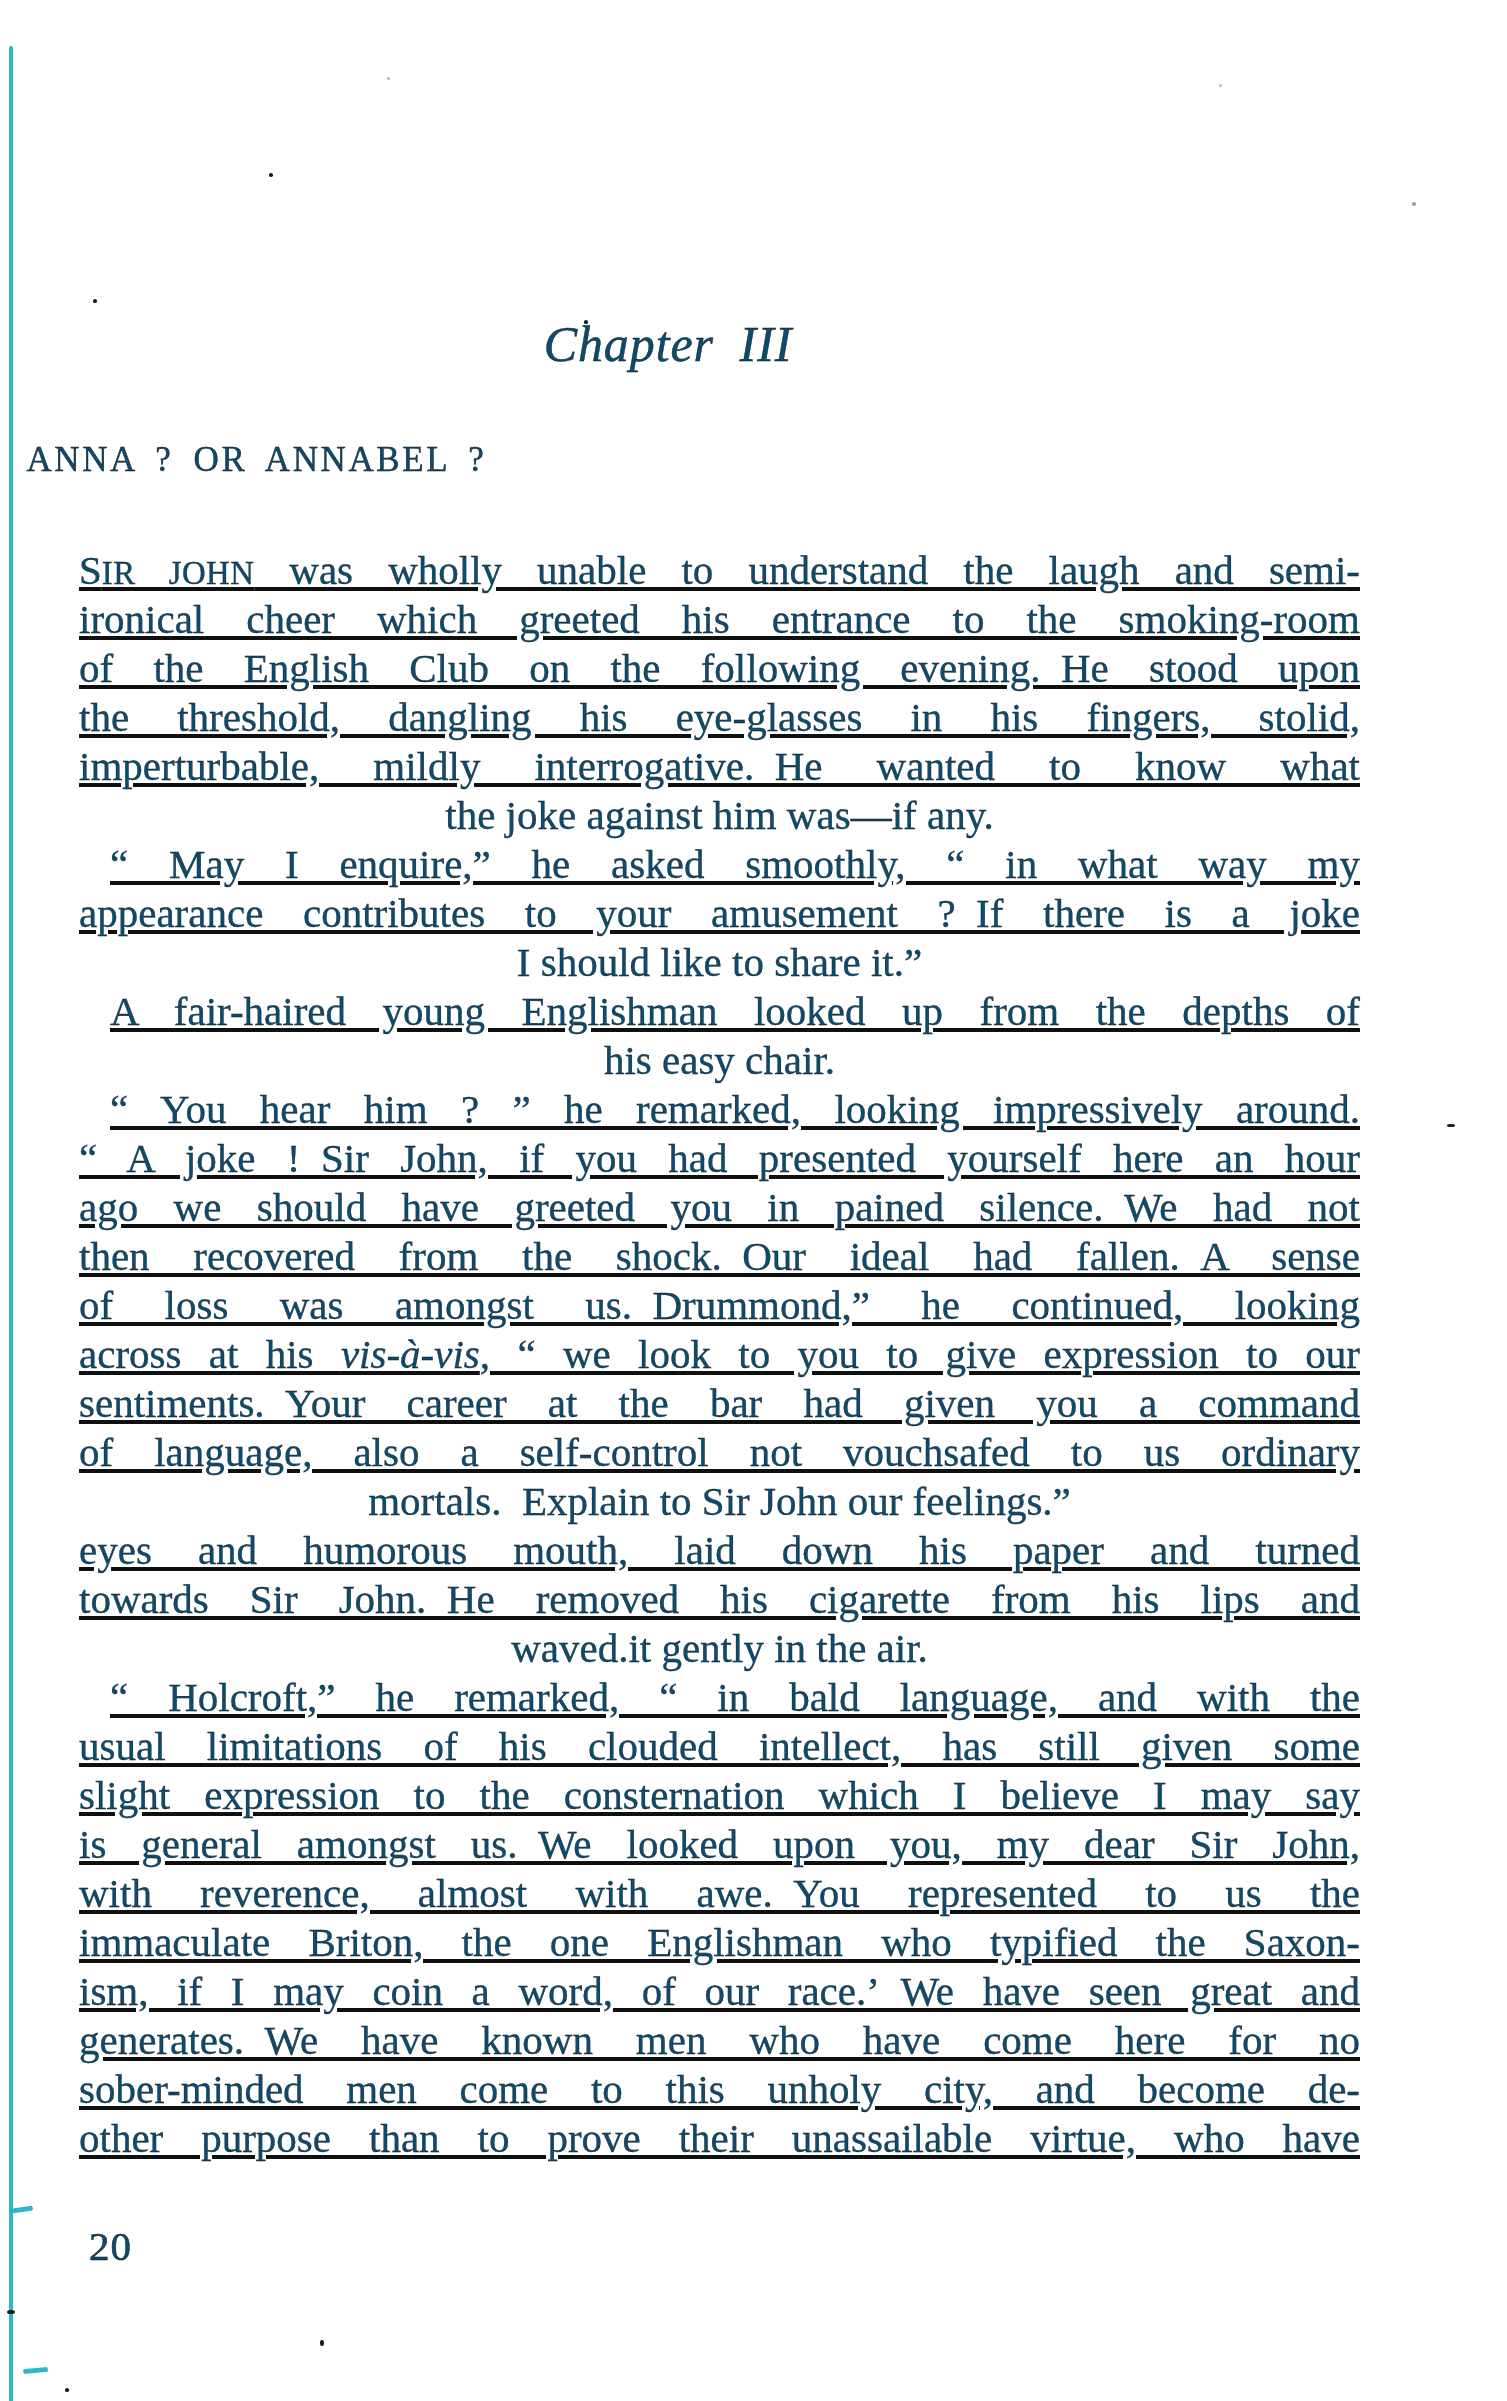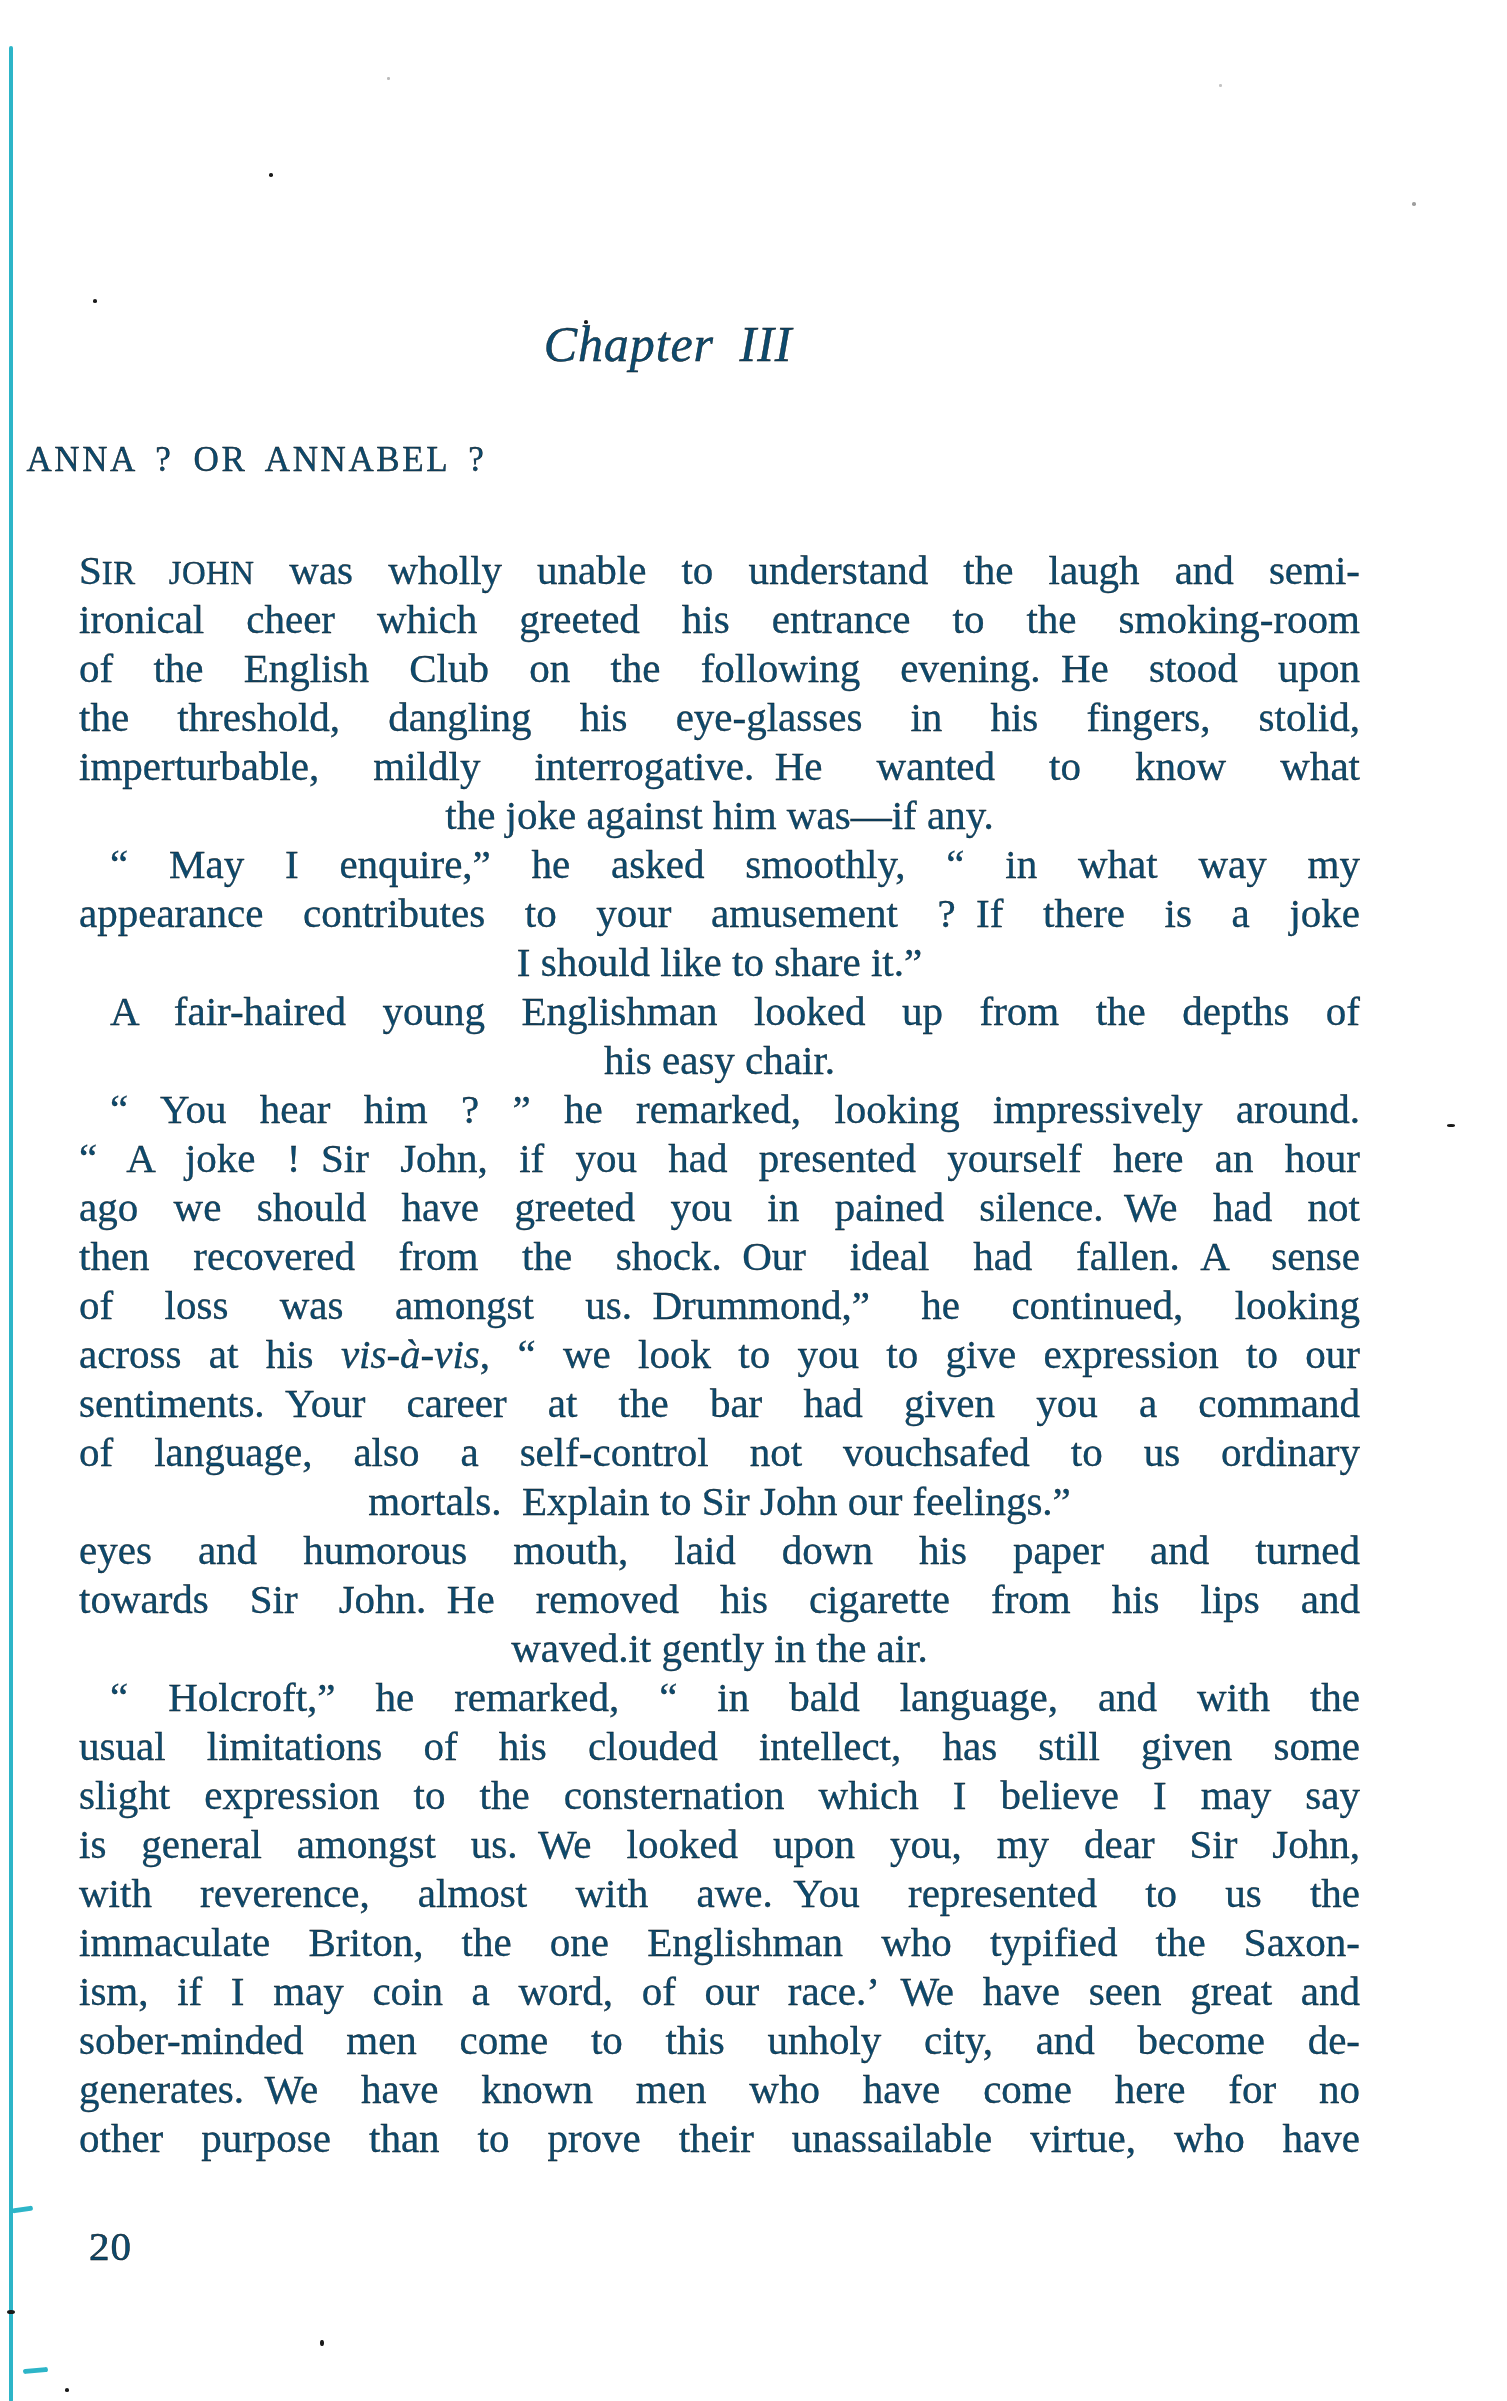--- a/index.html
+++ b/index.html
@@ -45,20 +45,21 @@
     -webkit-text-stroke:0.3px #101010;
   }
   .line{
     text-align:center;
     white-space:normal;
     height:49px;
   }
   .line.j{
     text-align:justify;
     text-align-last:justify;
+    text-decoration:underline;
   }
   .line.ind{ text-indent:31px; }
   .sc{ font-size:0.8em; letter-spacing:0.4px; }
   .i{ font-style:italic; }
   .page-number{
     position:absolute;
     top:2222px;left:89px;
     font-size:41px;
     line-height:48px;
     letter-spacing:0.9px;
@@ -108,22 +109,22 @@
       <div class="line j"><span>eyes and humorous mouth, laid down his paper and turned</span></div>
       <div class="line j"><span>towards Sir John. He removed his cigarette from his lips and</span></div>
       <div class="line"><span>waved.it gently in the air.</span></div>
       <div class="line j ind"><span>“ Holcroft,” he remarked, “ in bald language, and with the</span></div>
       <div class="line j"><span>usual limitations of his clouded intellect, has still given some</span></div>
       <div class="line j"><span>slight expression to the consternation which I believe I may say</span></div>
       <div class="line j"><span>is general amongst us. We looked upon you, my dear Sir John,</span></div>
       <div class="line j"><span>with reverence, almost with awe. You represented to us the</span></div>
       <div class="line j"><span>immaculate Briton, the one Englishman who typified the Saxon-</span></div>
       <div class="line j"><span>ism, if I may coin a word, of our race.’ We have seen great and</span></div>
+      <div class="line j"><span>generates. We have known men who have come here for no</span></div>
       <div class="line j"><span>sober-minded men come to this unholy city, and become de-</span></div>
-      <div class="line j"><span>generates. We have known men who have come here for no</span></div>
       <div class="line j"><span>other purpose than to prove their unassailable virtue, who have</span></div>
     </div>
   <div class="page-number">20</div>
 <div class="dash" style="left: 12.3px; top: 2207px; width: 21px; height: 5.3px; background: rgb(45, 181, 200); transform: rotate(-8deg);"></div>
     <div class="dash" style="left: 23px; top: 2368px; width: 25px; height: 5.3px; background: rgb(45, 181, 200); transform: rotate(-5deg);"></div>
     <div class="speck" style="left: 269px; top: 173px; width: 3.5px; height: 3.5px; background: rgb(26, 26, 26);"></div>
     <div class="speck" style="left: 93px; top: 299px; width: 4.4px; height: 3.5px; background: rgb(26, 26, 26);"></div>
     <div class="speck" style="left: 584px; top: 320px; width: 4.4px; height: 3.5px; background: rgb(26, 26, 26);"></div>
     <div class="speck" style="left: 387px; top: 77px; width: 2.6px; height: 2.6px; background: rgb(187, 187, 187);"></div>
     <div class="speck" style="left: 1219px; top: 84px; width: 2.6px; height: 2.6px; background: rgb(196, 196, 196);"></div>

